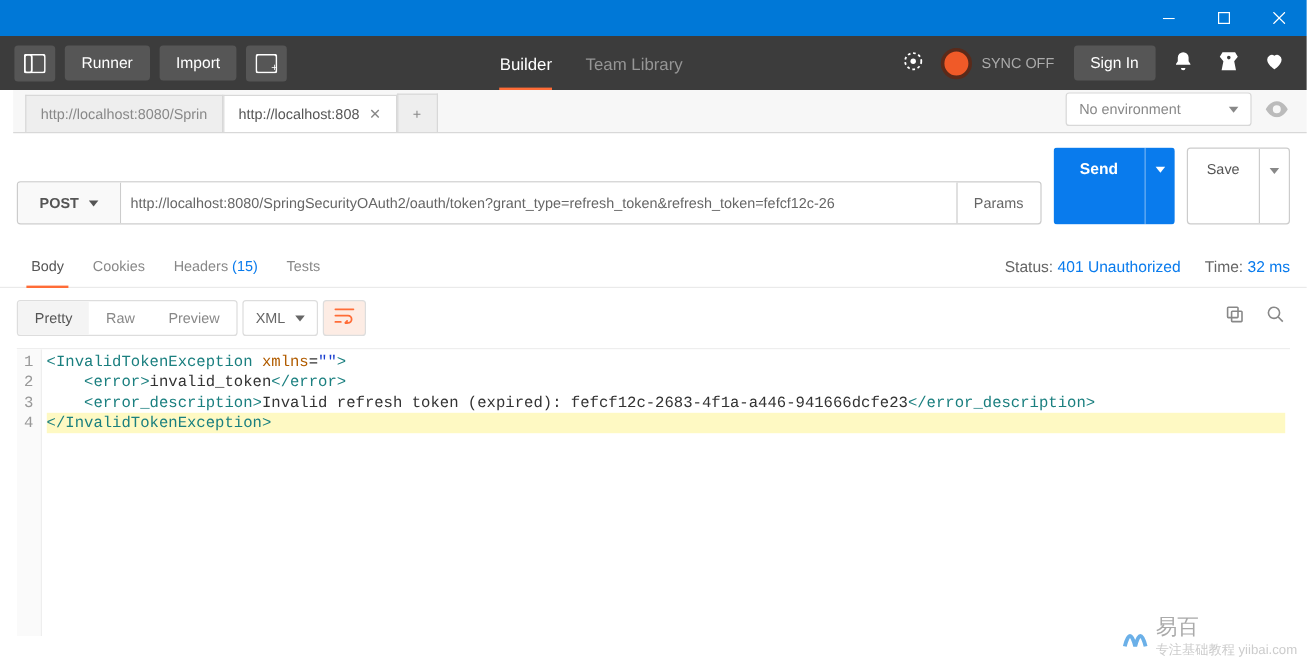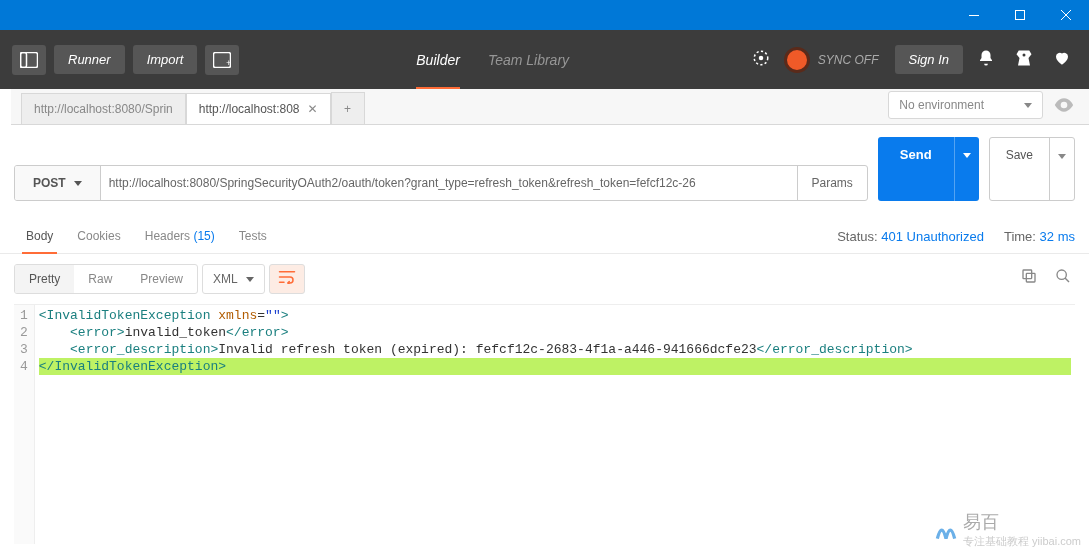--- a/index.html
+++ b/index.html
@@ -3,21 +3,21 @@
 <meta charset="utf-8">
 <style>
 * { box-sizing: border-box; margin: 0; padding: 0; }
 body { font-family: -apple-system, BlinkMacSystemFont, "Segoe UI", Arial, sans-serif; font-size: 12px; background: #fff; width: 1089px; height: 555px; overflow: hidden; position: relative; }
 
 
 .titlebar { height: 30px; background: #0078d7; display: flex; justify-content: flex-end; align-items: center; }
 .win-btn { width: 46px; height: 30px; display: flex; align-items: center; justify-content: center; color: #fff; }
 
 
-.header { height: 59px; background: #3c3c3c; display: flex; align-items: center; padding: 0 12px; gap: 8px; color: #c8c8c8; font-style: italic; }
+.header { height: 45px; background: #3c3c3c; display: flex; align-items: center; padding: 0 12px; gap: 8px; color: #c8c8c8; }
 .hbtn { background: #565656; color: #fff; padding: 7px 14px; border-radius: 3px; font-size: 13px; display: flex; align-items: center; gap: 6px; cursor: pointer; }
 .hbtn.icon { padding: 7px 8px; }
 .spacer { flex: 1; }
 .center-tabs { display: flex; gap: 28px; align-items: center; height: 100%; }
 .center-tab { color: #969696; font-size: 14px; height: 100%; display: flex; align-items: center; cursor: pointer; position: relative; }
 .center-tab.active { color: #fff; }
 .center-tab.active::after { content: ""; position: absolute; bottom: 0; left: 0; right: 0; height: 2px; background: #ff6c37; }
 .sync-badge { width: 26px; height: 26px; border-radius: 50%; background: #f05a28; border: 3px solid #5a2a1a; }
 .sync-text { color: #aaa; font-size: 12px; margin-right: 8px;}
 .hicon { width: 18px; height: 18px; color: #fff; }
@@ -67,21 +67,21 @@
 .wrap-btn svg { color:#ff6c37;}
 .toolbar-right { margin-left: auto; display: flex; gap: 10px; color: #888; }
 .tool-icon { cursor:pointer; padding:4px;}
 
 
 .code { display: flex; font-family: Consolas, "Courier New", monospace; font-size: 13px; border-top: 1px solid #eee; margin: 0 14px; height: 240px; overflow:hidden;}
 .gutter { background: #fafafa; color: #999; text-align: right; padding: 2px 6px; border-right: 1px solid #eee; user-select:none;}
 .gutter div { height: 17px; line-height: 17px; }
 .lines { flex: 1; padding: 2px 4px; overflow:hidden;}
 .lines div { height: 17px; line-height: 17px; white-space: pre; }
-.lines .hl { background: #bef264; }
+.lines .hl { background: #fef9c3; }
 .tag { color: #1a7f7f; }
 .attr { color: #b15c00; }
 .str { color: #1a3fcf; }
 .txt { color: #333; }
 
 .chev { width:0; height:0; border-left:4px solid transparent; border-right:4px solid transparent; border-top:5px solid currentColor; display:inline-block;}
 
 .watermark { position:absolute; right:8px; bottom:6px; color:#ccc; font-size:11px; display:flex; align-items:center; gap:4px;}
 .watermark .wm-main { color:#aaa; font-size:18px; font-weight:300;}
 </style>

